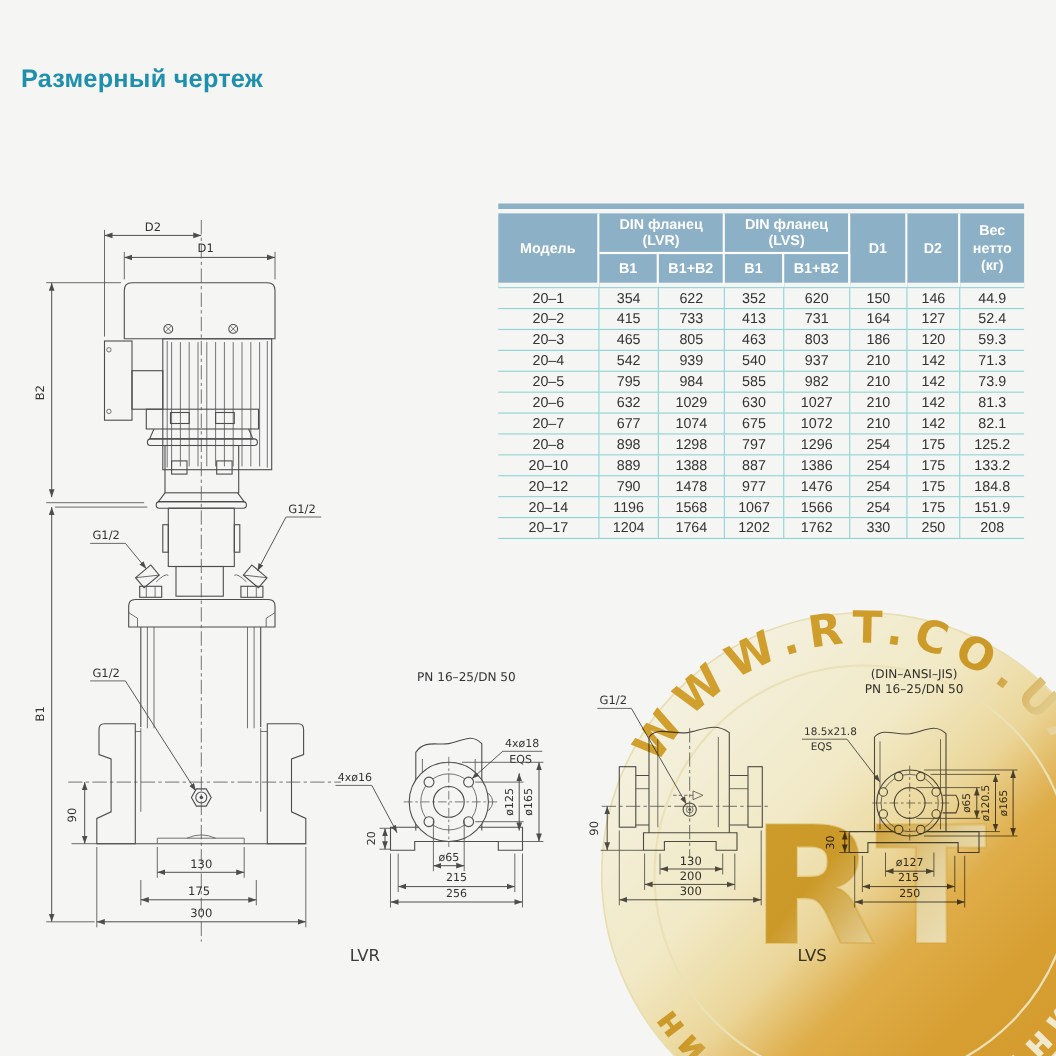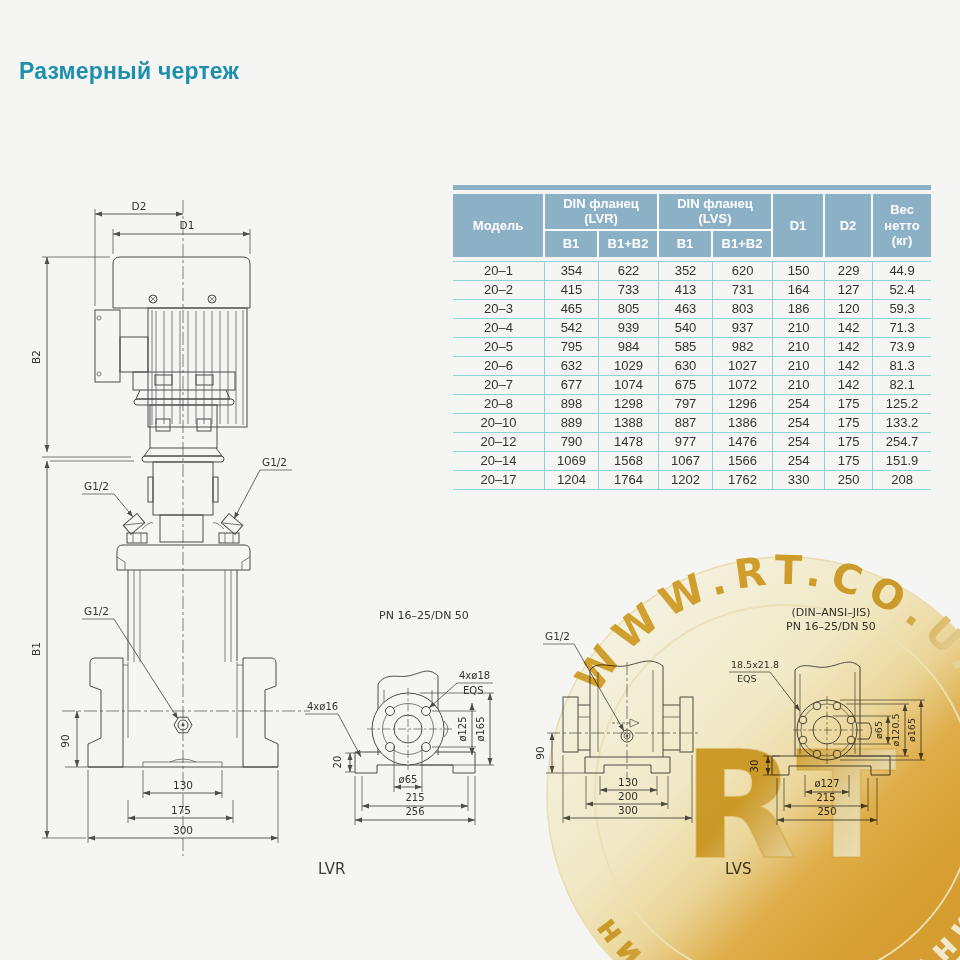--- a/index.html
+++ b/index.html
@@ -82,21 +82,21 @@
       </tr>
     </thead>
     <tbody>
       <tr>
           <td>20–1</td>
           <td>354</td>
           <td>622</td>
           <td>352</td>
           <td>620</td>
           <td>150</td>
-          <td>229</td>
+          <td>146</td>
           <td class="last">44.9</td>
         </tr>
       <tr>
           <td>20–2</td>
           <td>415</td>
           <td>733</td>
           <td>413</td>
           <td>731</td>
           <td>164</td>
           <td>127</td>
@@ -173,25 +173,25 @@
           <td class="last">133.2</td>
         </tr>
       <tr>
           <td>20–12</td>
           <td>790</td>
           <td>1478</td>
           <td>977</td>
           <td>1476</td>
           <td>254</td>
           <td>175</td>
-          <td class="last">254.7</td>
+          <td class="last">184.8</td>
         </tr>
       <tr>
           <td>20–14</td>
-          <td>1069</td>
+          <td>1196</td>
           <td>1568</td>
           <td>1067</td>
           <td>1566</td>
           <td>254</td>
           <td>175</td>
           <td class="last">151.9</td>
         </tr>
       <tr>
           <td>20–17</td>
           <td>1204</td>

